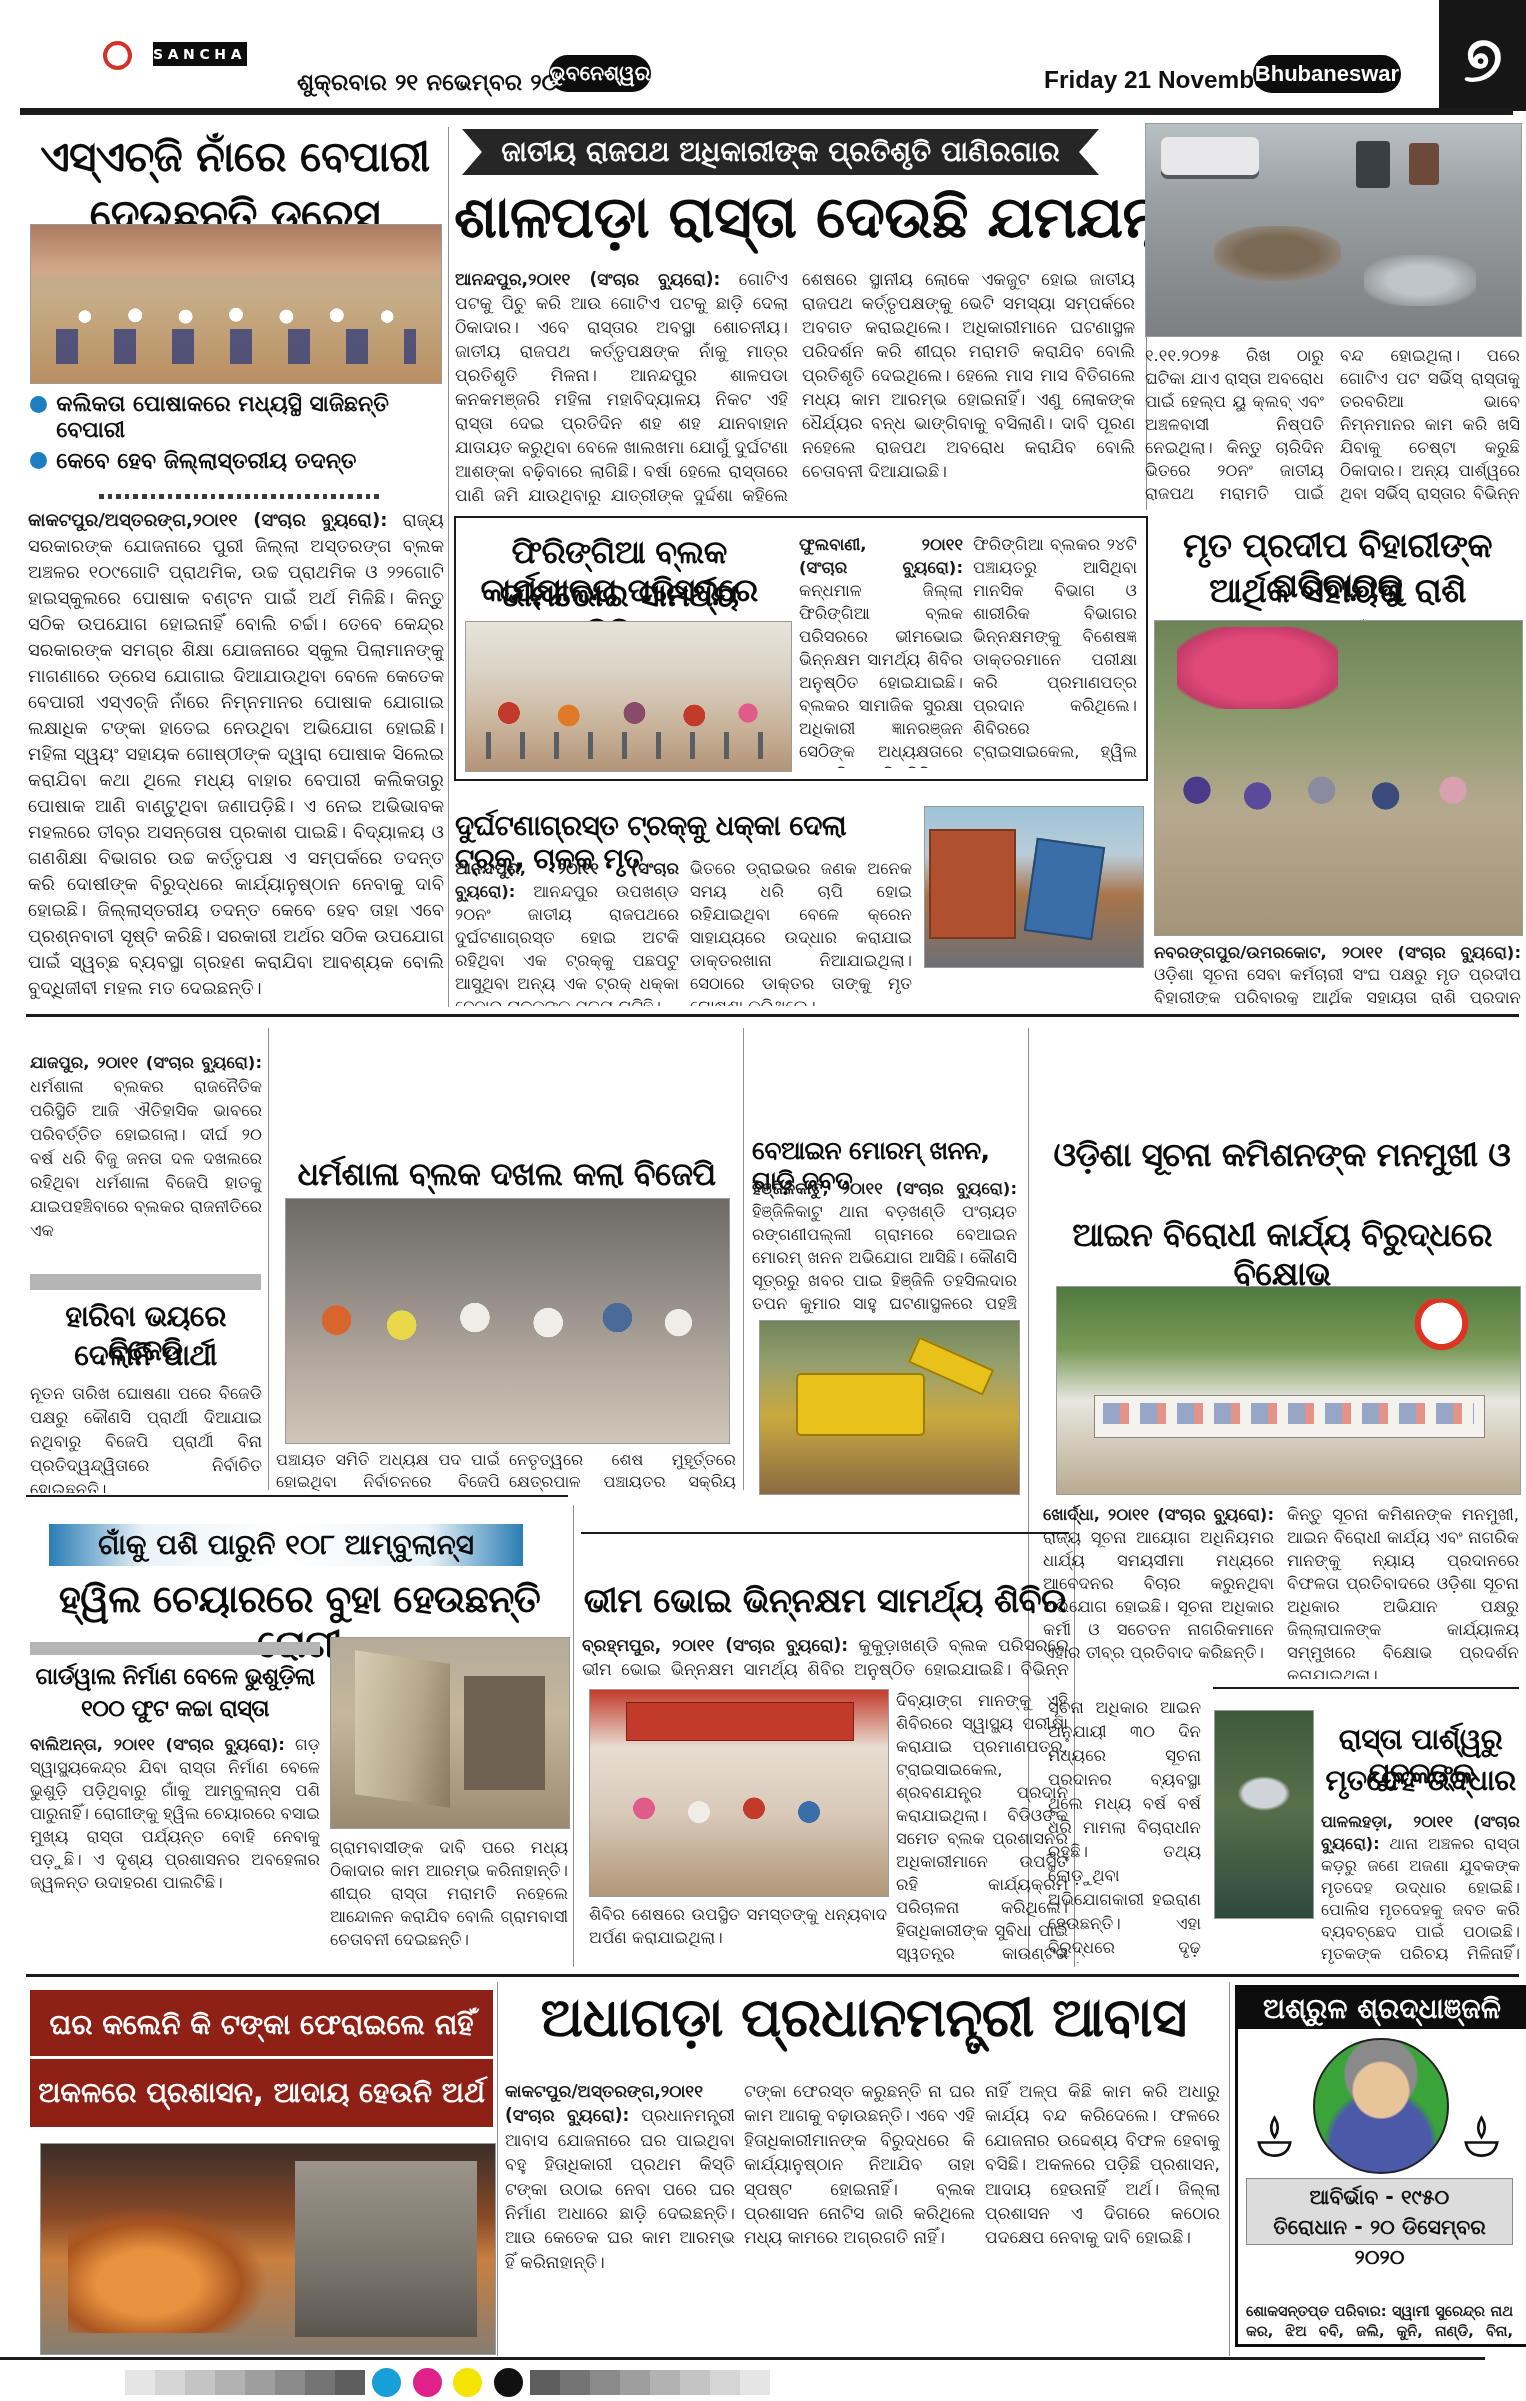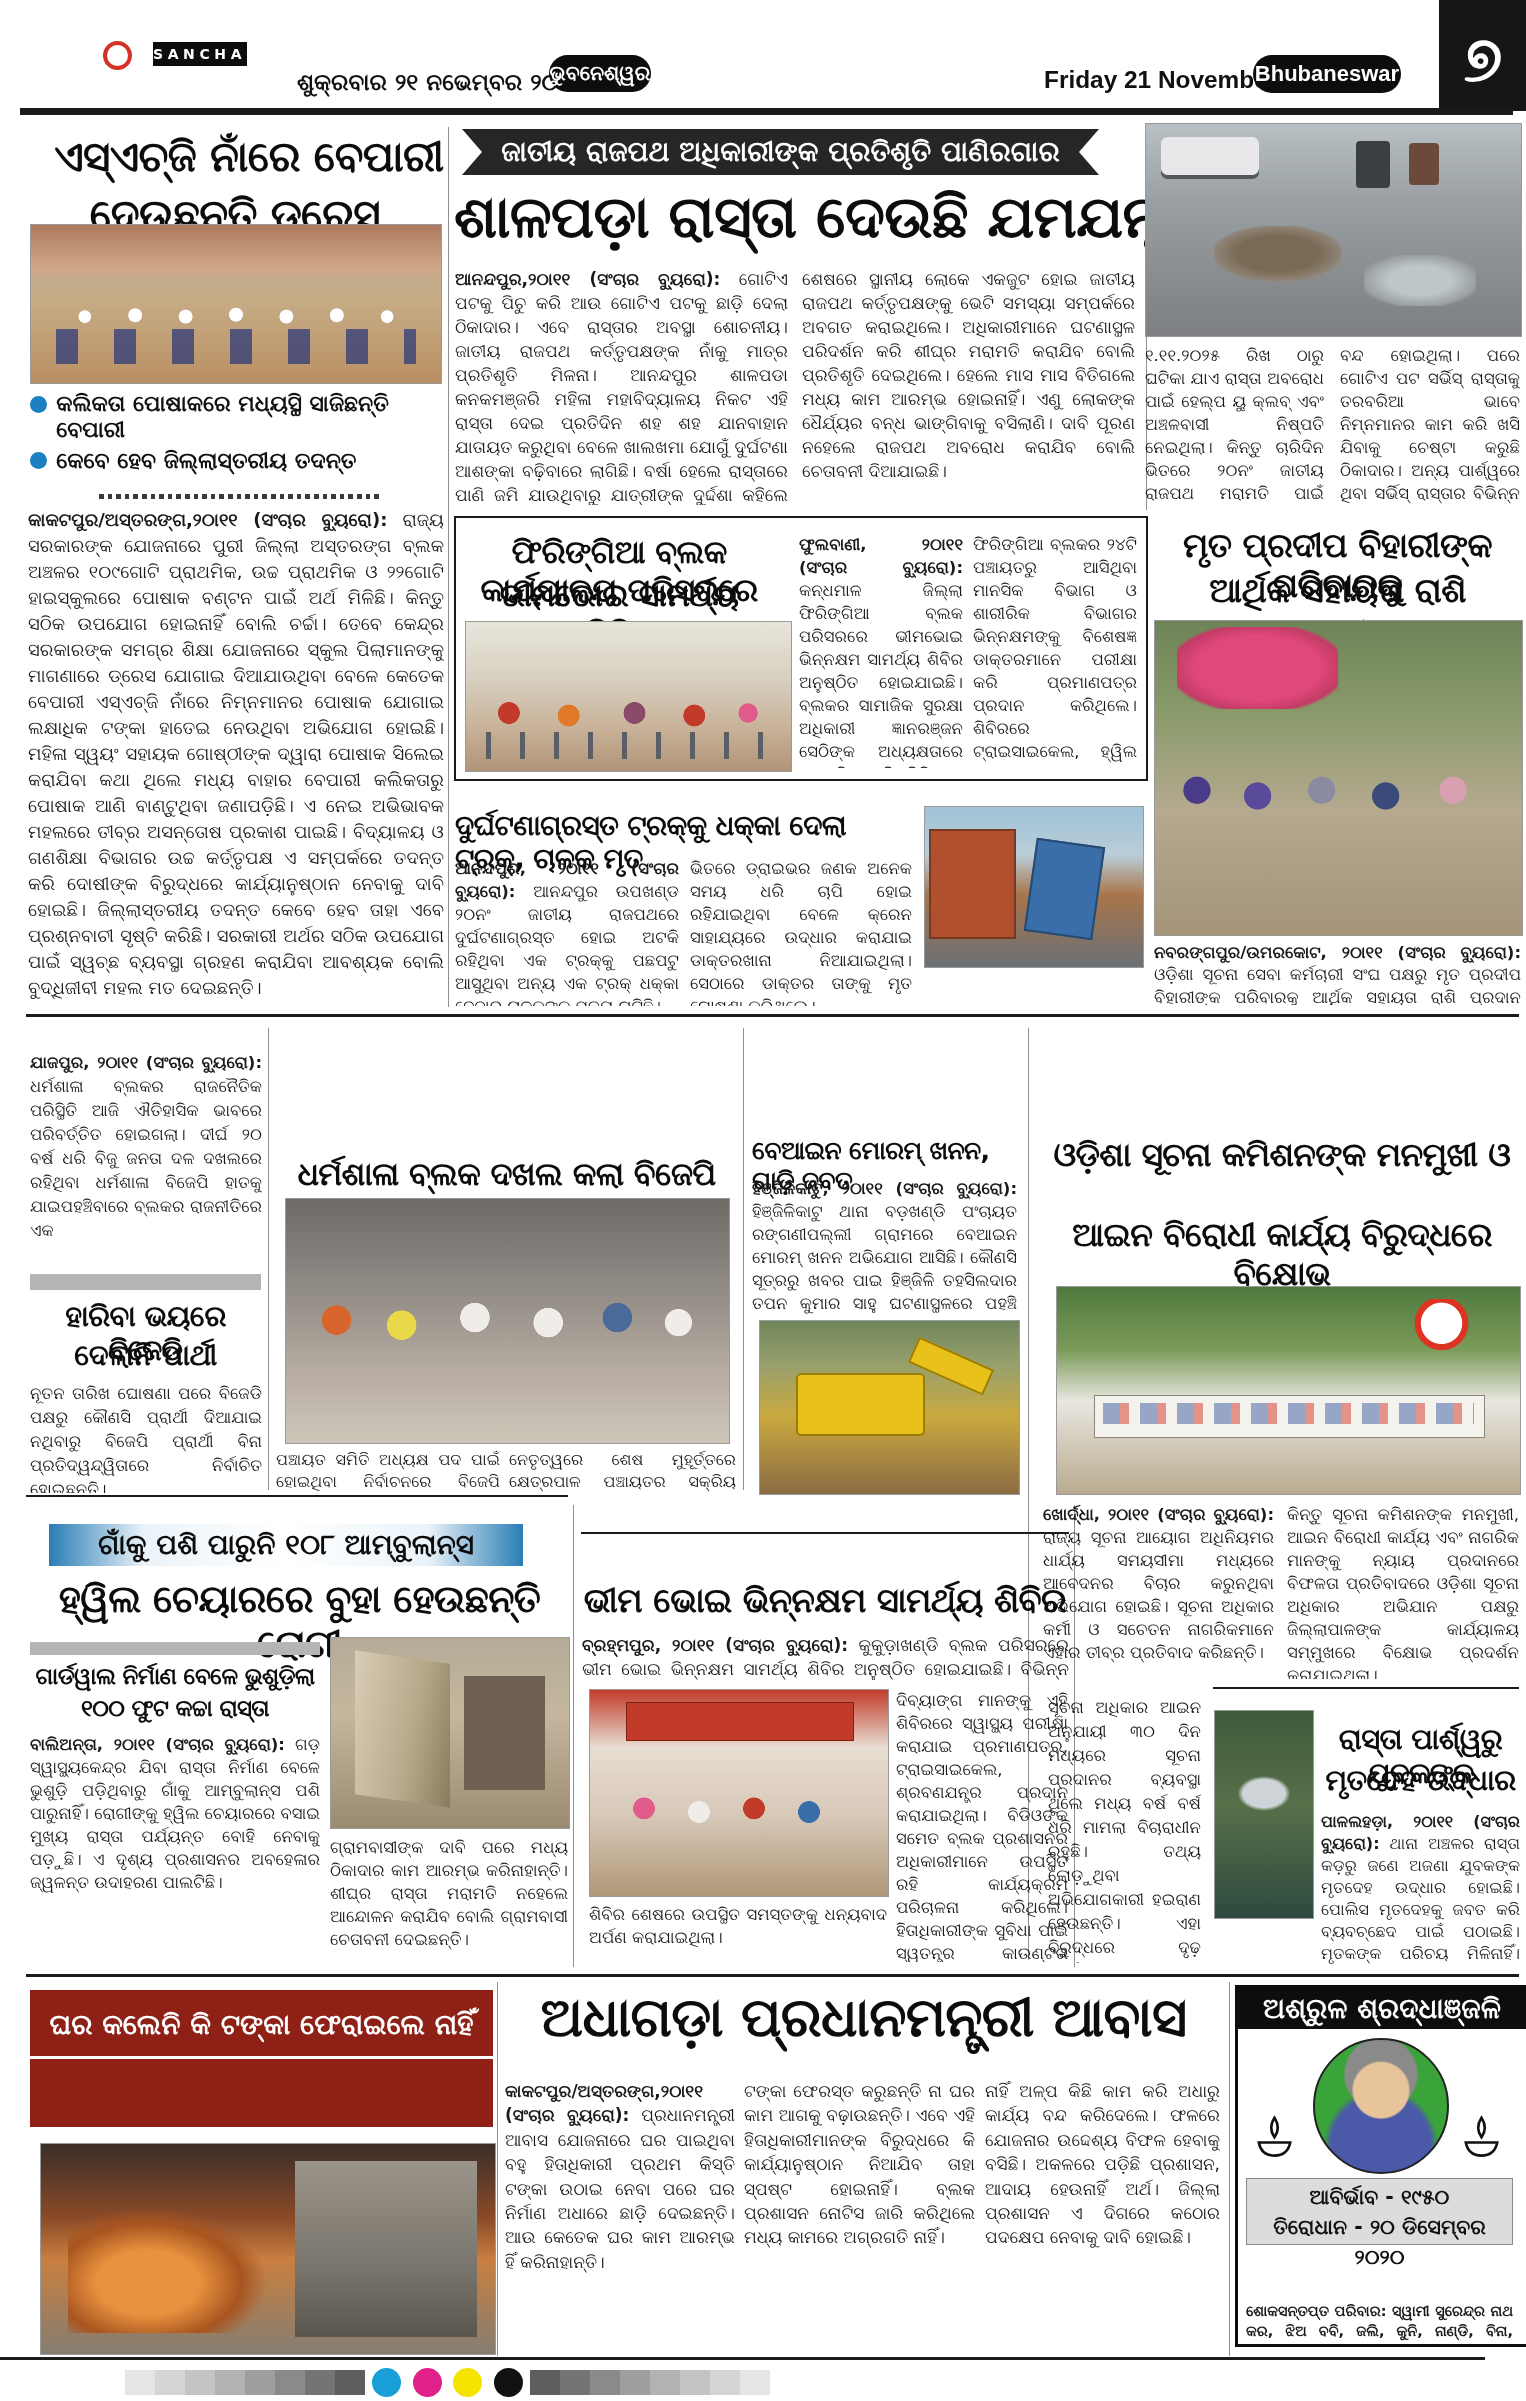--- a/index.html
+++ b/index.html
@@ -55,21 +55,21 @@
 <div class="vrule" style="left:448px;top:127px;height:880px;"></div>
 <div class="vrule" style="left:1146px;top:127px;height:383px;"></div>
 <div class="vrule" style="left:268px;top:1028px;height:462px;"></div>
 <div class="vrule" style="left:743px;top:1028px;height:462px;"></div>
 <div class="vrule" style="left:1028px;top:1028px;height:932px;"></div>
 <div class="vrule" style="left:573px;top:1505px;height:462px;"></div>
 <div class="vrule" style="left:1074px;top:1505px;height:462px;"></div>
 <div class="vrule" style="left:497px;top:1982px;height:374px;"></div>
 <div class="vrule" style="left:1229px;top:1982px;height:374px;"></div>
 
-<div class="abs hl" style="left:26.4px;top:132px;width:417px;font-size:42px;text-align:right;">ଏସ୍‌ଏଚ୍‌ଜି ନାଁରେ ବେପାରୀ</div>
+<div class="abs hl" style="left:26.4px;top:132px;width:417px;font-size:42px;">ଏସ୍‌ଏଚ୍‌ଜି ନାଁରେ ବେପାରୀ</div>
 <div class="abs hl" style="left:26.4px;top:190px;width:417px;font-size:42px;">ଦେଉଛନ୍ତି ଡ୍ରେସ</div>
 <div class="abs photo ph-school" style="left:30px;top:224px;width:410px;height:158px;">
   <div class="abs" style="left:0;top:0;width:100%;height:36%;background:linear-gradient(180deg,#b96a52 0%,#d8a98a 80%,transparent);opacity:.7;"></div>
   <div class="abs" style="left:6%;top:42%;width:88%;height:40%;
        background:radial-gradient(circle at 8% 40%,#fff 0 6px,transparent 6.6px),radial-gradient(circle at 22% 38%,#fff 0 6.6px,transparent 7.3px),
                   radial-gradient(circle at 36% 40%,#fff 0 6.6px,transparent 7.3px),radial-gradient(circle at 50% 37%,#fff 0 6.6px,transparent 7.3px),
                   radial-gradient(circle at 64% 40%,#fff 0 6.6px,transparent 7.3px),radial-gradient(circle at 78% 38%,#fff 0 6.6px,transparent 7.3px),
                   radial-gradient(circle at 92% 40%,#fff 0 6px,transparent 6.6px);"></div>
   <div class="abs" style="left:6%;top:66%;width:88%;height:22%;
        background:repeating-linear-gradient(90deg,#2e3a7a 0 22.4px,transparent 22.4px 58px);opacity:.75;"></div>
@@ -233,20 +233,21 @@
 <div class="abs hl" style="left:1321px;top:1763px;width:199px;font-size:29px;">ମୃତଦେହ ଉଦ୍ଧାର</div>
 <div class="abs body-txt" style="left:1321px;top:1811px;width:199px;height:153px;font-size:16px;line-height:22px;">
   <span class="byl">ପାଳଲହଡ଼ା, ୨୦ା୧୧ (ସଂଚାର ବ୍ୟୁରୋ):</span>
   <span>ଥାନା ଅଞ୍ଚଳର ରାସ୍ତା କଡ଼ରୁ ଜଣେ ଅଜଣା ଯୁବକଙ୍କ ମୃତଦେହ ଉଦ୍ଧାର ହୋଇଛି। ପୋଲିସ ମୃତଦେହକୁ ଜବତ କରି ବ୍ୟବଚ୍ଛେଦ ପାଇଁ ପଠାଇଛି। ମୃତକଙ୍କ ପରିଚୟ ମିଳିନାହିଁ। ଘଟଣାର ତଦନ୍ତ ଚାଲିଛି।</span>
 </div>
 
 <div class="hrule" style="left:26.4px;top:1974px;width:1493px;height:2.6px;"></div>
 
 <div class="abs redbox" style="left:30px;top:1990px;width:463px;height:137px;">
   <div style="height:66px;line-height:69px;font-size:28px;border-bottom:3.3px solid #fff;">ଘର କଲେନି କି ଟଙ୍କା ଫେରାଇଲେ ନାହିଁ</div>
+  <div style="height:66px;line-height:67px;font-size:28px;">ଅକଳରେ ପ୍ରଶାସନ, ଆଦାୟ ହେଉନି ଅର୍ଥ</div>
 </div>
 <div class="abs photo ph-hut" style="left:40px;top:2143px;width:454px;height:210px;">
   <div class="abs" style="left:56%;top:8%;width:40%;height:84%;background:linear-gradient(180deg,#9a948a 0%,#7a756c 60%,#5a564e 100%);"></div>
   <div class="abs" style="left:6%;top:30%;width:44%;height:60%;background:radial-gradient(ellipse at 40% 60%,#e8923f 0 30%,#a8541f 55%,transparent 70%);"></div>
 </div>
 
 <div class="abs hl" style="left:505px;top:1986px;width:717px;font-size:54px;">ଅଧାଗଡ଼ା ପ୍ରଧାନମନ୍ତ୍ରୀ ଆବାସ</div>
 <div class="abs body-txt" style="left:505px;top:2079px;width:230px;height:277px;font-size:17px;line-height:24.4px;">
   <span class="byl">କାକଟପୁର/ଅସ୍ତରଙ୍ଗ,୨୦ା୧୧ (ସଂଚାର ବ୍ୟୁରୋ):</span>
   <span>ପ୍ରଧାନମନ୍ତ୍ରୀ ଆବାସ ଯୋଜନାରେ ଘର ପାଇଥିବା ବହୁ ହିତାଧିକାରୀ ପ୍ରଥମ କିସ୍ତି ଟଙ୍କା ଉଠାଇ ନେବା ପରେ ଘର ନିର୍ମାଣ ଅଧାରେ ଛାଡ଼ି ଦେଇଛନ୍ତି। ଆଉ କେତେକ ଘର କାମ ଆରମ୍ଭ ହିଁ କରିନାହାନ୍ତି।</span>

